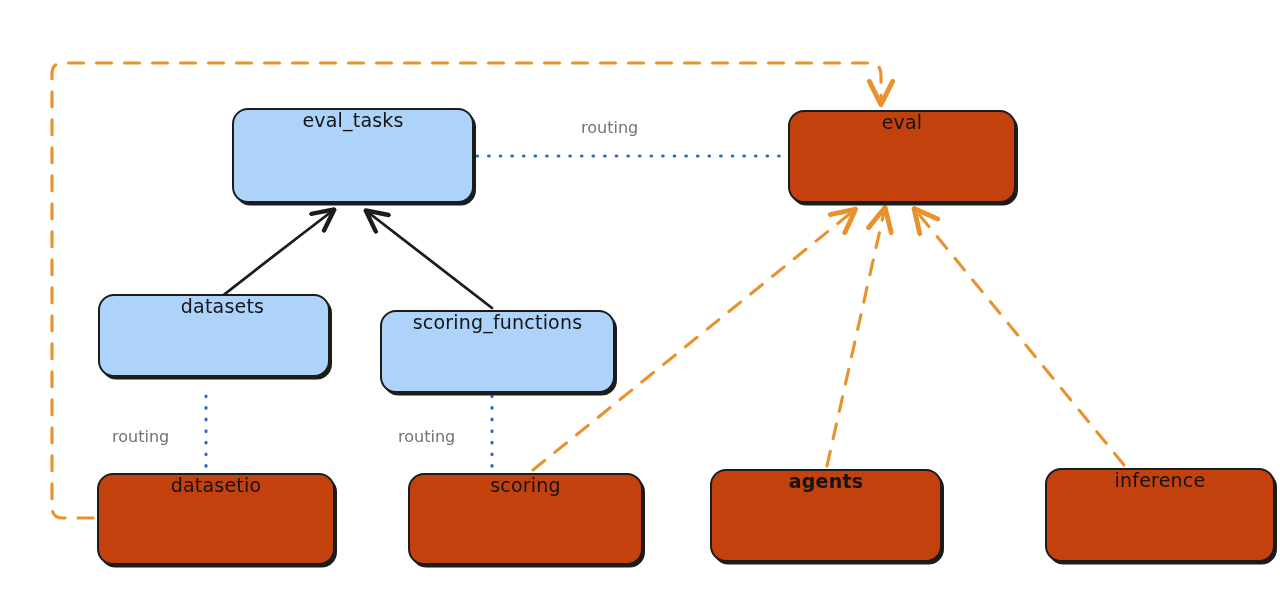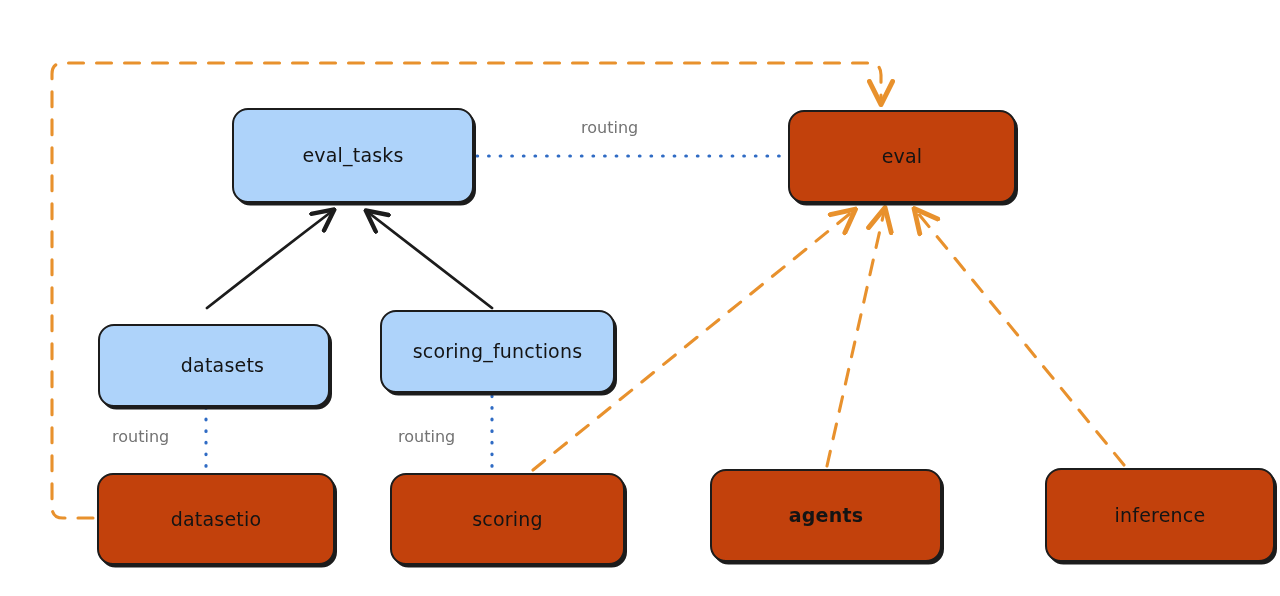--- a/index.html
+++ b/index.html
@@ -21,21 +21,20 @@
     position: absolute;
     left: 0;
     top: 0;
     width: 1280px;
     height: 596px;
   }
   .node {
     position: absolute;
     box-sizing: border-box;
     display: flex;
-    align-items: center;
     justify-content: center;
     border: 2.6px solid #1c1c1c;
     border-radius: 16px;
     box-shadow: 2.5px 3px 0 -0.5px #1c1c1c;
     font-family: "DejaVu Sans", sans-serif;
     font-size: 19px;
     color: #141414;
     letter-spacing: 0.2px;
     user-select: none;
   }
@@ -93,30 +92,30 @@
     <path d="M 1124 465 L 917 212" fill="none" stroke="#e8912d" stroke-width="3.1" stroke-linecap="round" stroke-dasharray="15 13" marker-end="url(#arrow-orange)"></path>
   </svg>
 
   <div id="nodes-layer">
       <div class="node blue" style="left: 232px; top: 108px; width: 242px; height: 95px;">
         <span class="node-label">eval_tasks</span>
       </div>
       <div class="node green" style="left: 788px; top: 110px; width: 228px; height: 93px;">
         <span class="node-label">eval</span>
       </div>
-      <div class="node blue" style="left: 98px; top: 324px; width: 232px; height: 83px; padding-left: 17px;">
+      <div class="node blue" style="left: 98px; top: 294px; width: 232px; height: 83px; padding-left: 17px;">
         <span class="node-label">datasets</span>
       </div>
       <div class="node blue" style="left: 380px; top: 310px; width: 235px; height: 83px;">
         <span class="node-label">scoring_functions</span>
       </div>
       <div class="node green" style="left: 97px; top: 473px; width: 238px; height: 92px;">
         <span class="node-label">datasetio</span>
       </div>
-      <div class="node green" style="left: 390px; top: 473px; width: 235px; height: 92px;">
+      <div class="node green" style="left: 408px; top: 473px; width: 235px; height: 92px;">
         <span class="node-label">scoring</span>
       </div>
       <div class="node green" style="left: 710px; top: 469px; width: 232px; height: 93px; font-weight: bold;">
         <span class="node-label">agents</span>
       </div>
       <div class="node green" style="left: 1025px; top: 468px; width: 230px; height: 94px; margin-left: 20px;">
         <span class="node-label">inference</span>
       </div>
     </div>
 

